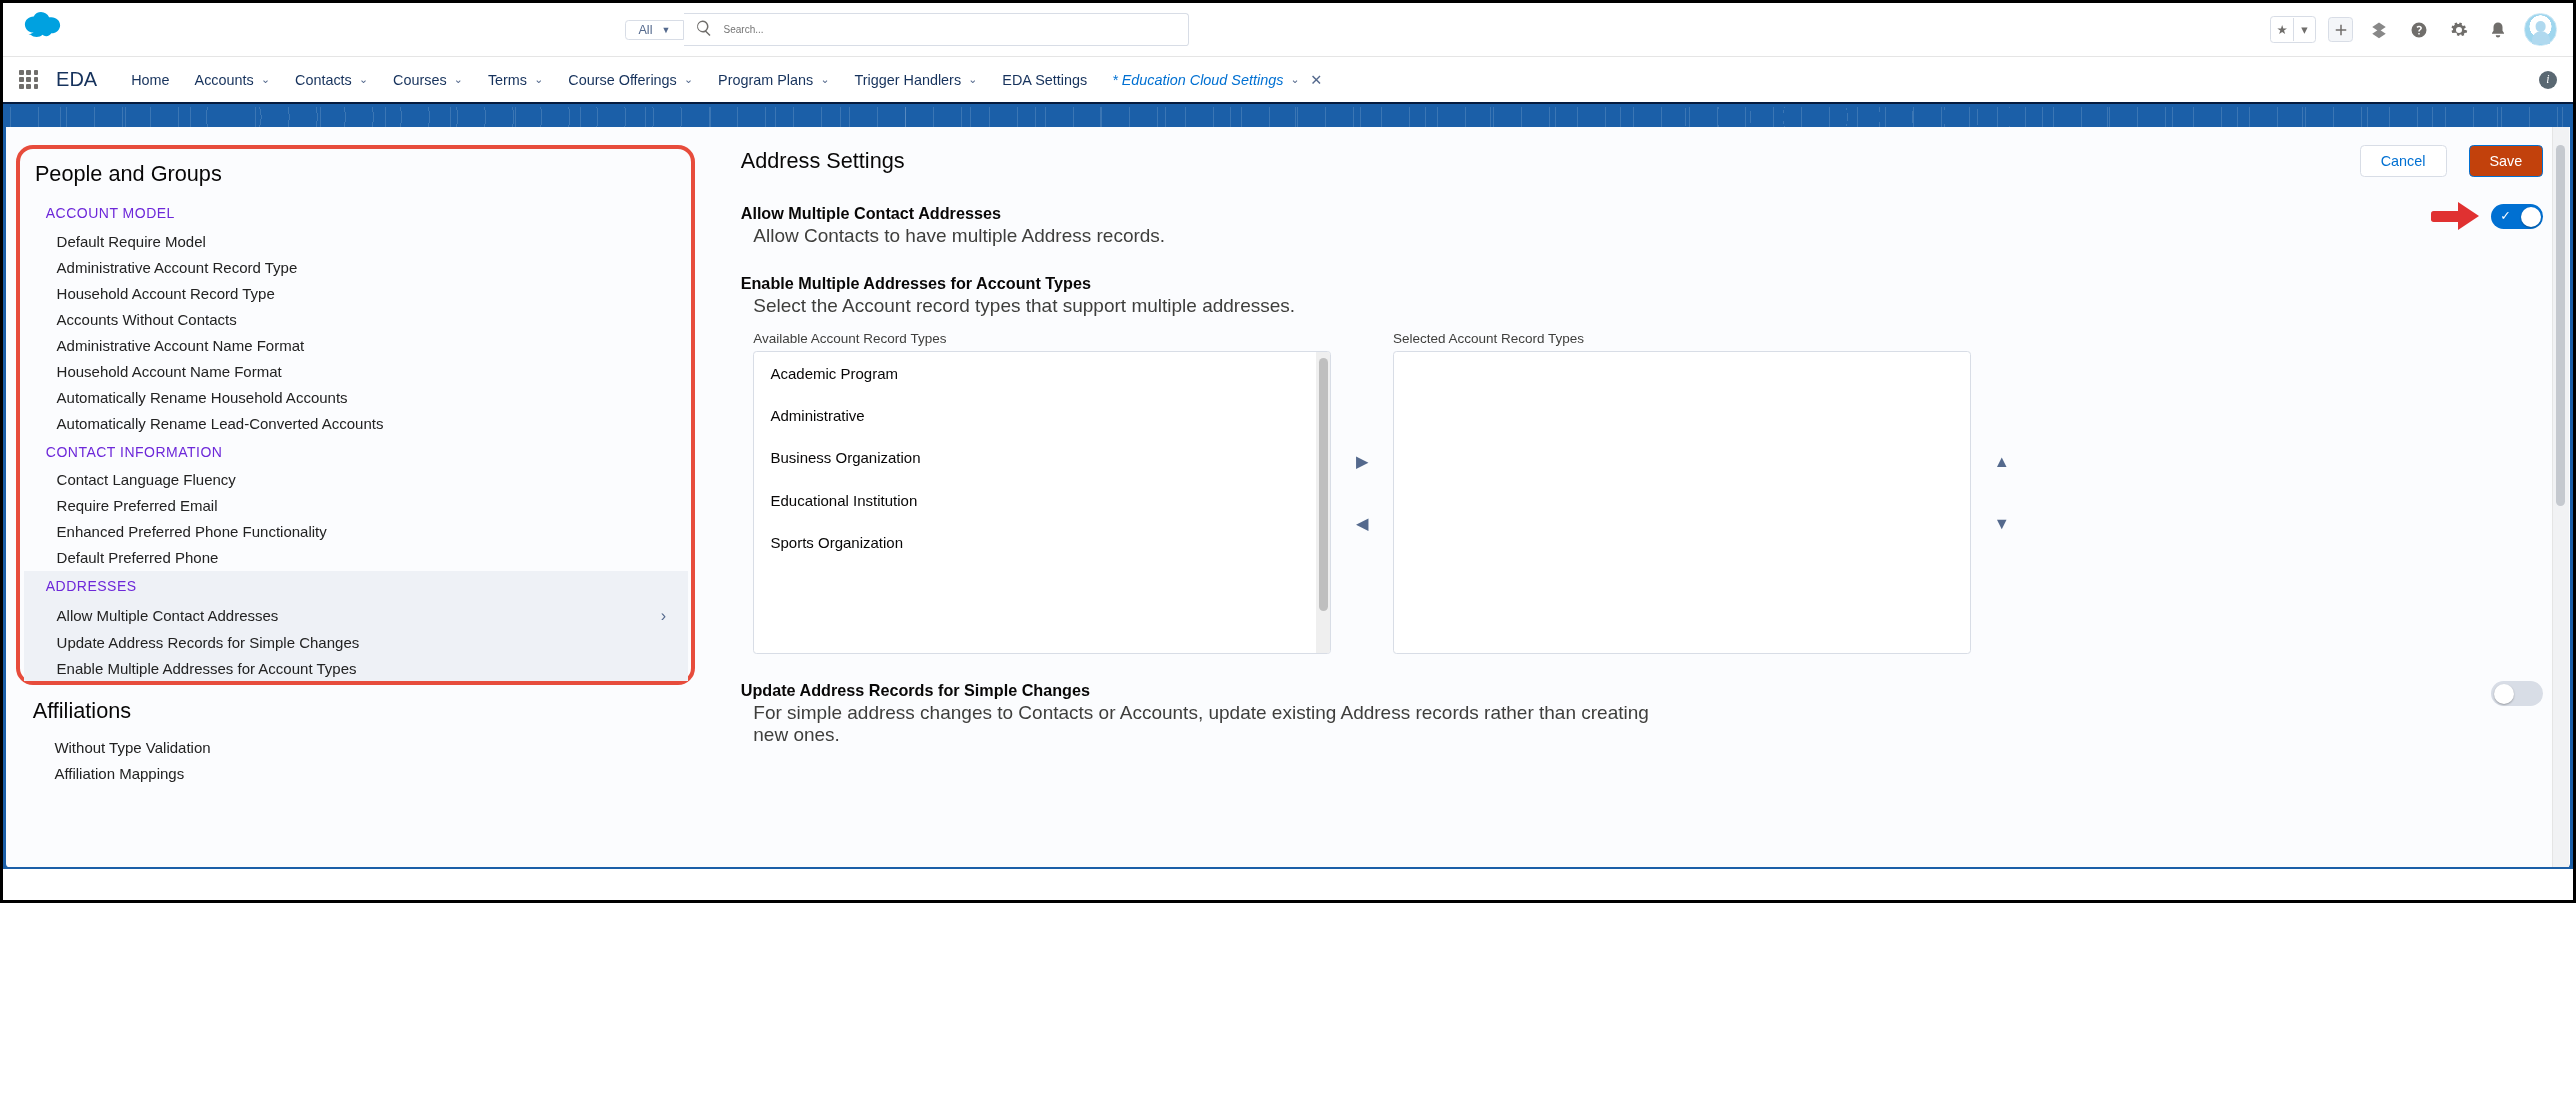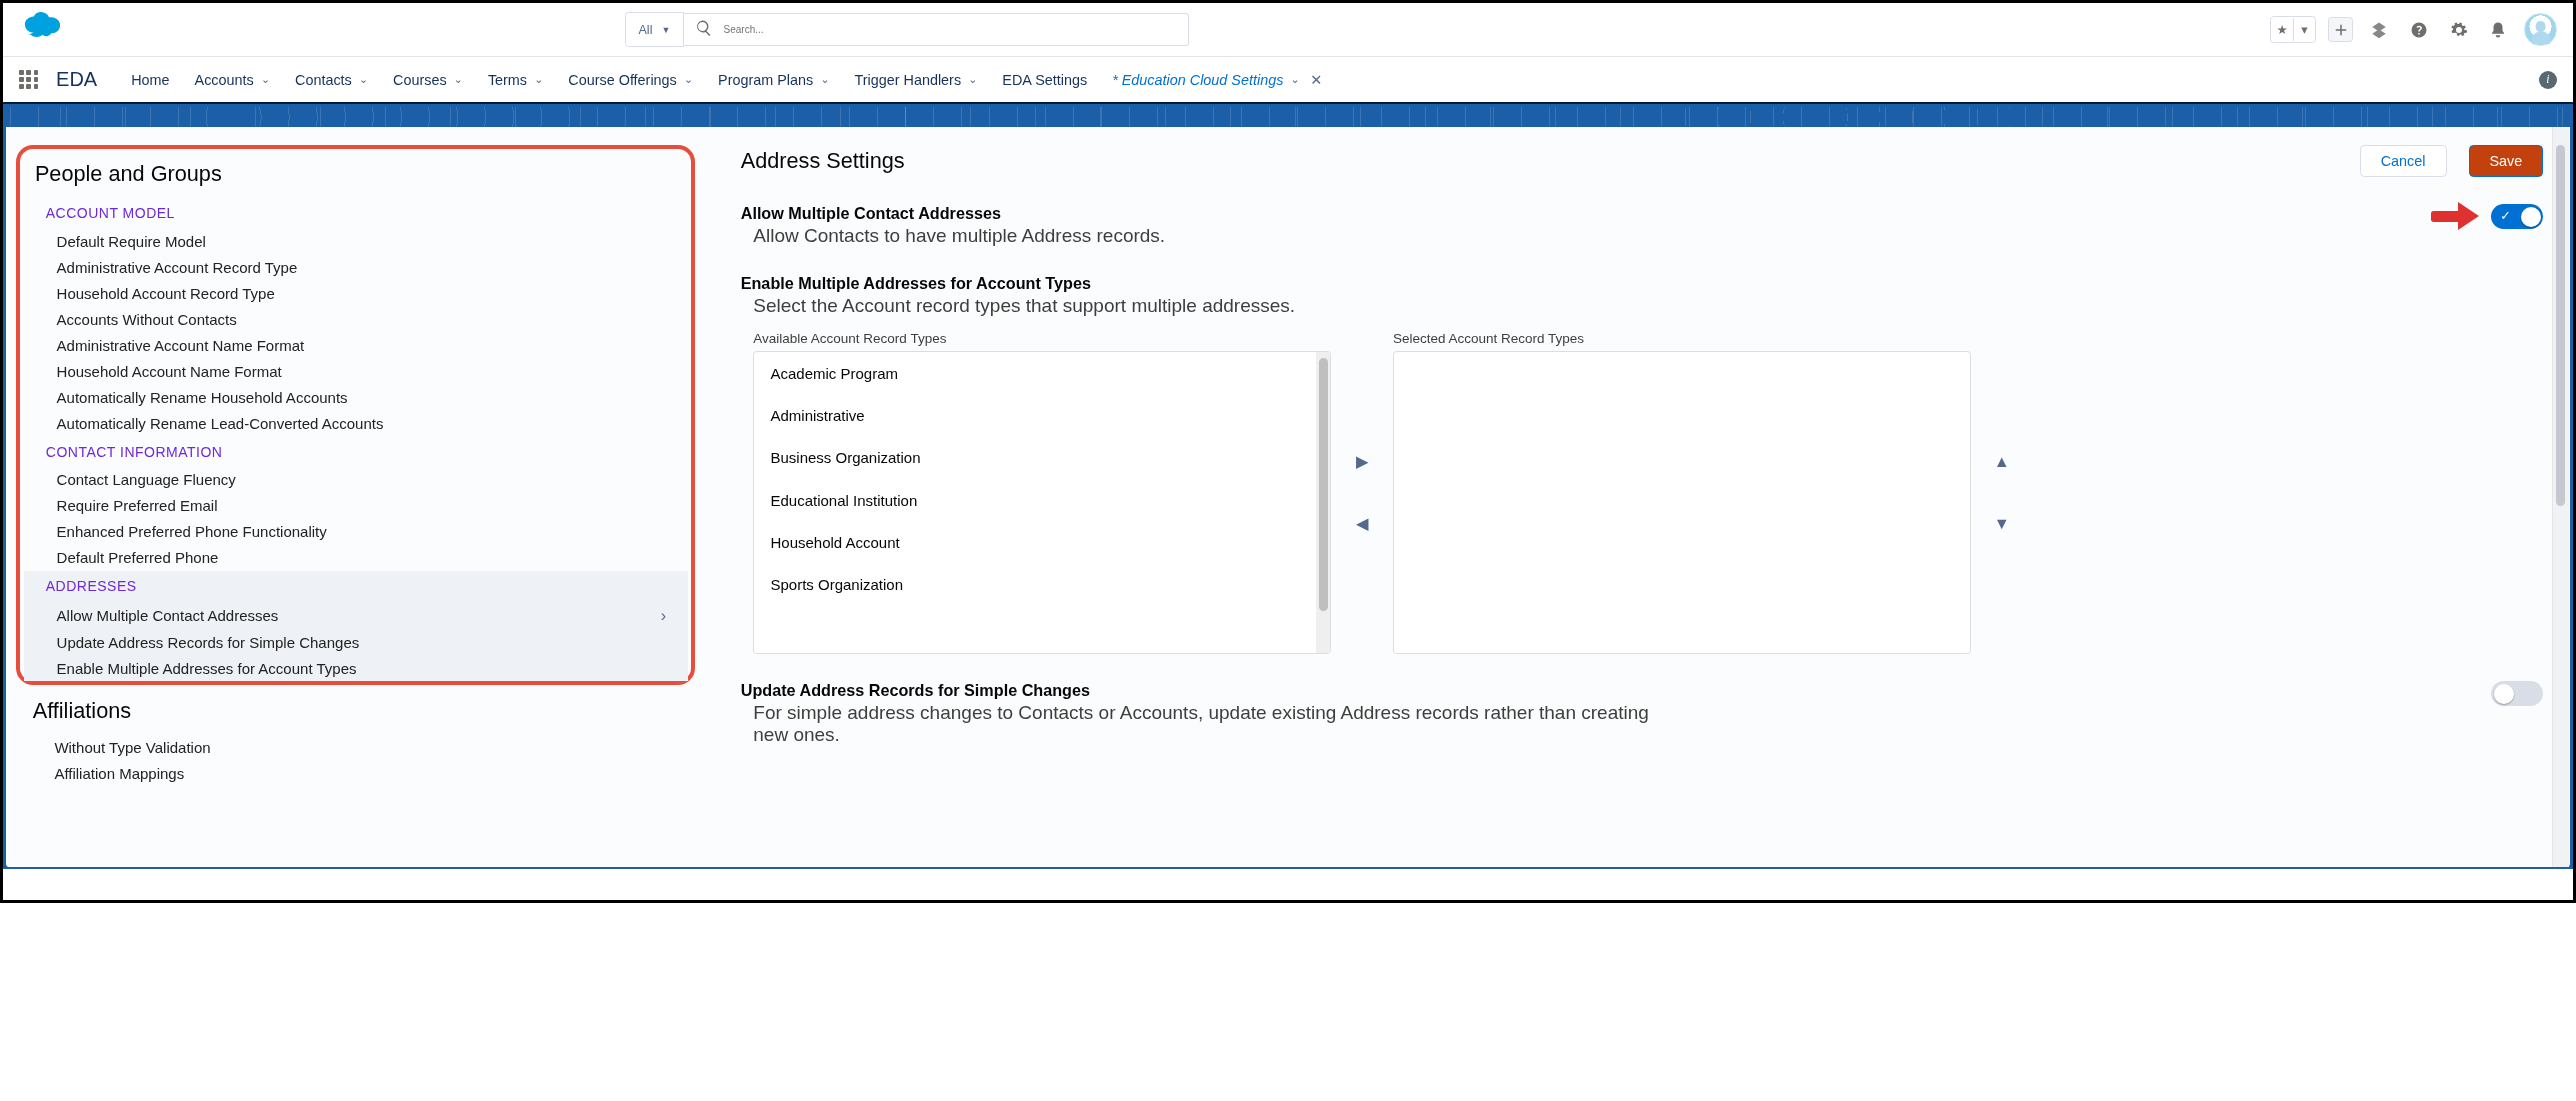--- a/index.html
+++ b/index.html
@@ -4,21 +4,21 @@
 <style>
   * { box-sizing: border-box; margin: 0; padding: 0; }
   body { font-family: -apple-system, "Salesforce Sans", Arial, sans-serif; font-size: 12.6px; color: #16325c; background: #fff; }
   .frame { border: 3.6px solid #000; width: 100%; min-height: 903px; }
 
   
   .global-header { display: flex; align-items: center; padding: 5.4px 16.2px; border-bottom: 0.9px solid #e5e5e5; height: 54px; }
   .cloud-logo { color: #00a1e0; font-size: 36px; margin-right: 18px; }
   .cloud-logo svg { fill: #00a1e0; width: 47px; height: 32.5px; }
   .search-wrap { margin: 0 auto; display: flex; align-items: center; }
-  .search-scope { border: 0.9px solid #d8dde6; border-radius: 3.6px 0 0 3.6px; height: 35px; display: flex; align-items: center; padding: 0 12.6px; background: #fff; font-size: 12.6px; color: #54698d; }
+  .search-scope { border: 0.9px solid #d8dde6; border-radius: 3.6px 0 0 3.6px; height: 20px; display: flex; align-items: center; padding: 0 12.6px; background: #fff; font-size: 12.6px; color: #54698d; }
   .search-scope .caret { margin-left: 9px; font-size: 9px; color: #54698d; }
   .search-box { border: 0.9px solid #d8dde6; border-left: none; border-radius: 0 3.6px 3.6px 0; height: 32.5px; width: 505px; display: flex; align-items: center; padding: 0 10.8px; color: #54698d; }
   .search-box .mag { margin-right: 10.8px; color: #54698d; }
   .search-box input { border: none; outline: none; font-size: 10px; color: #54698d; width: 100%; background: transparent; }
   .header-icons { display: flex; align-items: center; gap: 12.6px; margin-left: auto; }
   .hi { width: 27px; height: 27px; display: flex; align-items: center; justify-content: center; color: #706e6b; border-radius: 3.6px; }
   .hi.boxy { border: 0.9px solid #d8dde6; width: 25px; height: 25px; background: #f4f6f9; }
   .hi.pair { display: flex; gap: 0; border: 0.9px solid #d8dde6; border-radius: 3.6px; width: auto; padding: 0; }
   .hi.pair .half { width: 21.7px; height: 23.5px; display:flex;align-items:center;justify-content:center; }
   .hi.pair .half + .half { border-left: 0.9px solid #d8dde6; }
@@ -323,21 +323,20 @@
             <div class="setting-desc">Select the Account record types that support multiple addresses.</div>
           </div>
           <div class="dual-list">
             <div class="list-col">
               <div class="list-label">Available Account Record Types</div>
               <div class="list-box" id="avail-box">
                 <div class="li">Academic Program</div>
                   <div class="li">Administrative</div>
                   <div class="li">Business Organization</div>
                   <div class="li">Educational Institution</div>
-                  <div class="li">Household Account</div>
                   <div class="li">Sports Organization</div>
                   <div class="list-scrolltrack">
                     <div class="list-scrollthumb"></div>
                   </div>
               </div>
             </div>
             <div class="move-col">
               <div>▶</div>
               <div>◀</div>
             </div>

